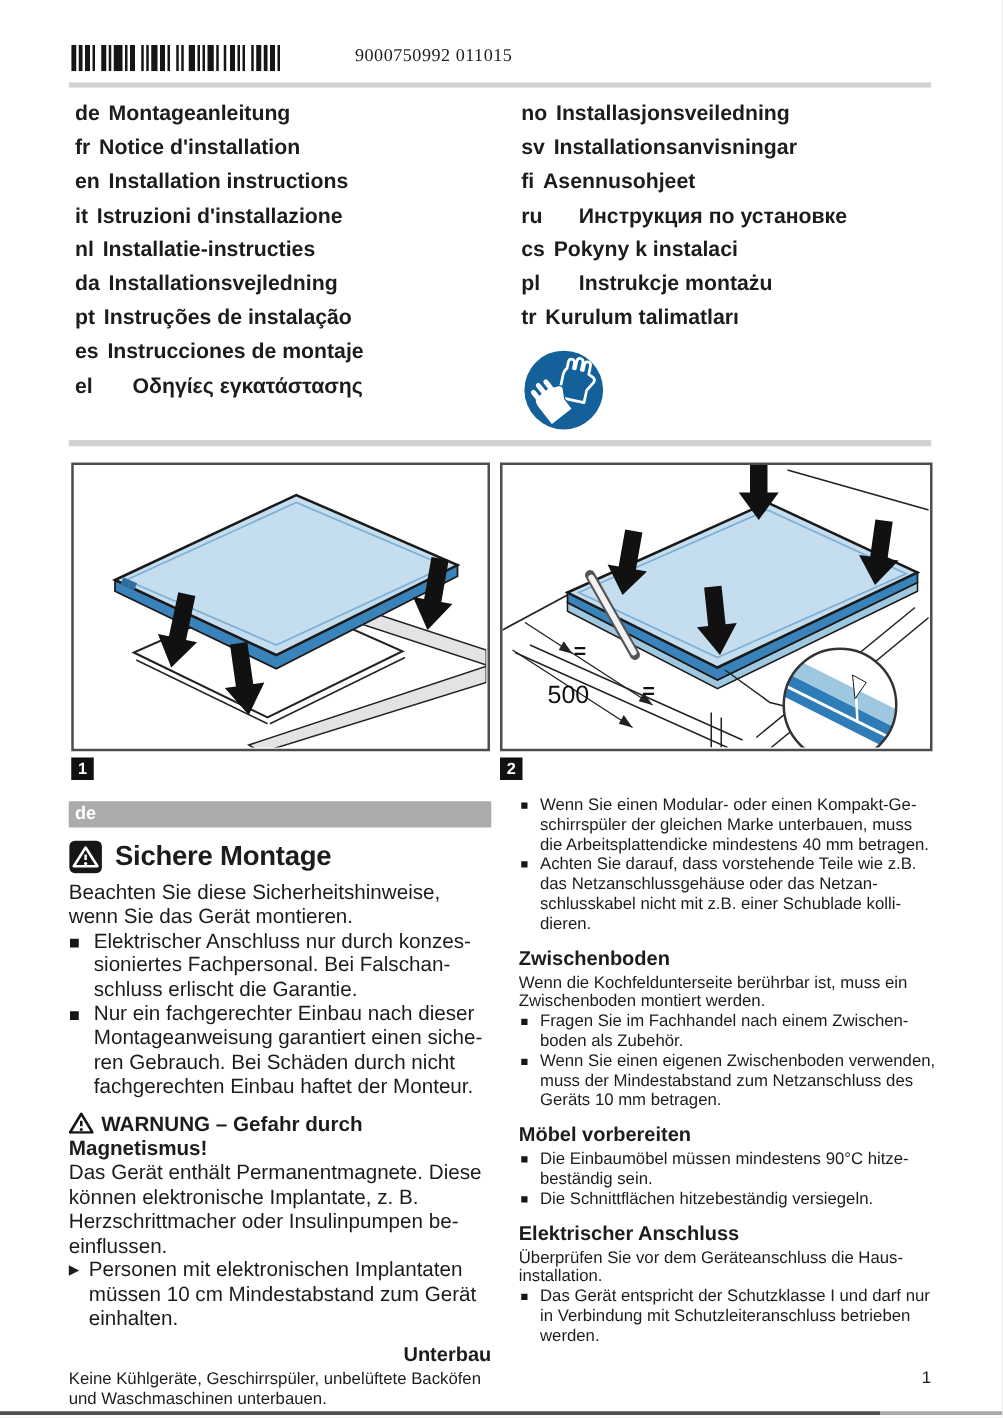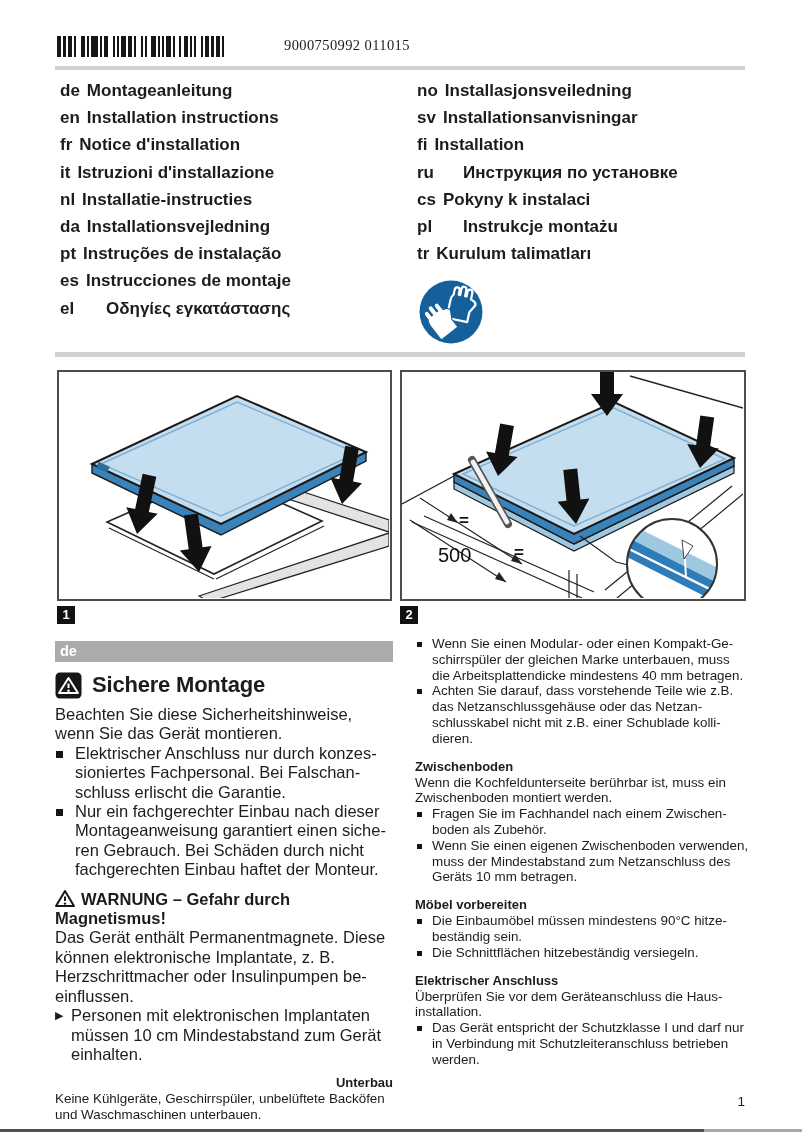--- a/index.html
+++ b/index.html
@@ -49,47 +49,47 @@
   li{position:relative;}
   .big-li{padding-left:20px;}
   .sm-li{padding-left:17px;}
   .sq{position:absolute;left:1px;width:7px;height:7px;background:#161616;}
   .big-li .sq{top:7px;}
   .sm-li .sq{width:5px;height:5px;top:6px;left:2px;}
   .warn-title{margin-top:9px;font-weight:bold;}
   .warn-title svg{vertical-align:-2px;margin-right:6px;}
   .action-li{padding-left:16px;}
   .tri{position:absolute;left:0;top:0;font-size:11px;line-height:19.4px;}
-  h2{font-size:13px;font-weight:bold;margin:12px 0 1px 0;}
+  h2{font-size:16px;font-weight:bold;margin:12px 0 1px 0;}
   .col-left h2{margin-top:11px;text-align:right;}
   .page-number{position:absolute;right:57px;top:1094px;font-size:13.5px;}
   .bottom-edge-dark{position:absolute;left:0;top:1129px;width:704px;height:3px;background:#4f4f4f;}
   .bottom-edge-light{position:absolute;left:704px;top:1129px;width:98px;height:3px;background:#a9a9a9;}
 </style>
 </head>
 <body>
 
 <div class="page">
 
   <div class="barcode"><i class="bar" style="width: 4.3px;"></i><i style="width: 2.15px;"></i><i class="bar" style="width: 2.15px;"></i><i style="width: 2.15px;"></i><i class="bar" style="width: 4.3px;"></i><i style="width: 2.15px;"></i><i class="bar" style="width: 2.15px;"></i><i style="width: 4.3px;"></i><i class="bar" style="width: 4.3px;"></i><i style="width: 2.15px;"></i><i class="bar" style="width: 2.15px;"></i><i style="width: 2.15px;"></i><i class="bar" style="width: 6.45px;"></i><i style="width: 2.15px;"></i><i class="bar" style="width: 2.15px;"></i><i style="width: 2.15px;"></i><i class="bar" style="width: 4.3px;"></i><i style="width: 4.3px;"></i><i class="bar" style="width: 2.15px;"></i><i style="width: 2.15px;"></i><i class="bar" style="width: 2.15px;"></i><i style="width: 2.15px;"></i><i class="bar" style="width: 4.3px;"></i><i style="width: 2.15px;"></i><i class="bar" style="width: 4.3px;"></i><i style="width: 2.15px;"></i><i class="bar" style="width: 2.15px;"></i><i style="width: 4.3px;"></i><i class="bar" style="width: 2.15px;"></i><i style="width: 2.15px;"></i><i class="bar" style="width: 2.15px;"></i><i style="width: 4.3px;"></i><i class="bar" style="width: 4.3px;"></i><i style="width: 2.15px;"></i><i class="bar" style="width: 2.15px;"></i><i style="width: 2.15px;"></i><i class="bar" style="width: 2.15px;"></i><i style="width: 2.15px;"></i><i class="bar" style="width: 4.3px;"></i><i style="width: 2.15px;"></i><i class="bar" style="width: 2.15px;"></i><i style="width: 4.3px;"></i><i class="bar" style="width: 2.15px;"></i><i style="width: 2.15px;"></i><i class="bar" style="width: 4.3px;"></i><i style="width: 2.15px;"></i><i class="bar" style="width: 2.15px;"></i><i style="width: 2.15px;"></i><i class="bar" style="width: 2.15px;"></i><i style="width: 4.3px;"></i><i class="bar" style="width: 2.15px;"></i><i style="width: 2.15px;"></i><i class="bar" style="width: 4.3px;"></i><i style="width: 2.15px;"></i><i class="bar" style="width: 2.15px;"></i><i style="width: 2.15px;"></i><i class="bar" style="width: 4.3px;"></i><i style="width: 2.15px;"></i><i class="bar" style="width: 2.15px;"></i><i style="width: 4.3px;"></i></div>
   <div class="code-number">9000750992 011015</div>
   <div class="divider top"></div>
 
   <div class="langs left">
     <div class="lang-row">
         <span class="code">de</span>
         <span>Montageanleitung</span>
       </div>
     <div class="lang-row">
+        <span class="code">fr</span>
+        <span>Notice d'installation</span>
+      </div>
+    <div class="lang-row">
         <span class="code">en</span>
         <span>Installation instructions</span>
-      </div>
-    <div class="lang-row">
-        <span class="code">fr</span>
-        <span>Notice d'installation</span>
       </div>
     <div class="lang-row">
         <span class="code">it</span>
         <span>Istruzioni d'installazione</span>
       </div>
     <div class="lang-row">
         <span class="code">nl</span>
         <span>Installatie-instructies</span>
       </div>
     <div class="lang-row">
@@ -113,21 +113,21 @@
     <div class="lang-row">
         <span class="code">no</span>
         <span>Installasjonsveiledning</span>
       </div>
     <div class="lang-row">
         <span class="code">sv</span>
         <span>Installationsanvisningar</span>
       </div>
     <div class="lang-row">
         <span class="code">fi</span>
-        <span>Installation</span>
+        <span>Asennusohjeet</span>
       </div>
     <div class="lang-row tabbed">
         <span class="code">ru</span>
         <span>Инструкция по установке</span>
       </div>
     <div class="lang-row">
         <span class="code">cs</span>
         <span>Pokyny k instalaci</span>
       </div>
     <div class="lang-row tabbed">

